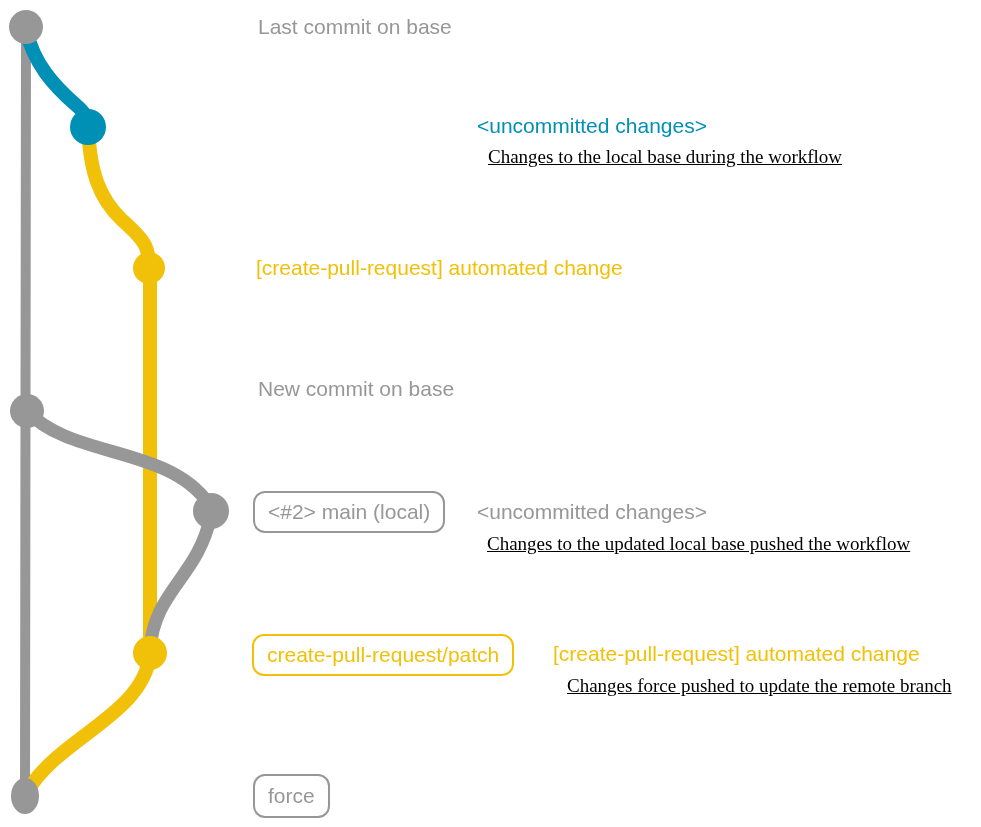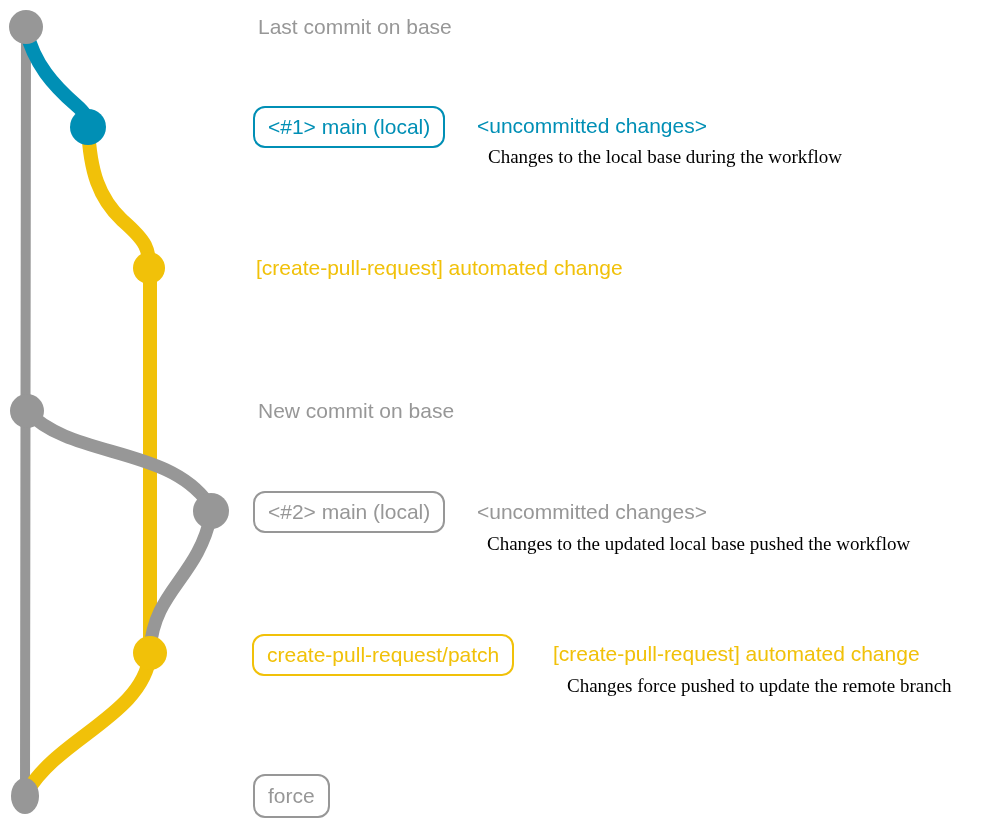--- a/index.html
+++ b/index.html
@@ -20,20 +20,21 @@
     white-space: nowrap;
     line-height: 1.1;
   }
   .detail {
     position: absolute;
     transform: translateY(-50%);
     font-family: "Liberation Serif", serif;
     font-size: 19px;
     color: var(--color-detail_text, #000);
     white-space: nowrap;
+    text-decoration: underline;
   }
   .tag {
     position: absolute;
     transform: translateY(-50%);
     display: inline-flex;
     align-items: center;
     height: 38px;
     padding: 0 13px;
     border: 2px solid currentColor;
     border-radius: 12px;
@@ -68,27 +69,26 @@
     <circle cx="88" cy="127" r="18" fill="#008fb5"></circle>
     <circle cx="149" cy="268" r="16" fill="#f1c109"></circle>
     <circle cx="27" cy="411" r="17" fill="#979797"></circle>
     <circle cx="211" cy="511" r="18" fill="#979797"></circle>
     <circle cx="150" cy="653" r="17" fill="#f1c109"></circle>
     <ellipse cx="25" cy="796" rx="14" ry="18" fill="#979797"></ellipse>
   </svg>
 
   <div class="msg c-base" style="left:258px; top:27px">Last commit on base</div>
 
-  <div class="tag c-local" style="left:253px; top:127px">&lt;#1&gt; main (local)</div>
   <div class="msg c-local" style="left:477px; top:126px">&lt;uncommitted changes&gt;</div>
   <div class="detail" style="left:488px; top:157px">Changes to the local base during the workflow</div>
 
   <div class="msg c-patch" style="left:256px; top:268px">[create-pull-request] automated change</div>
 
-  <div class="msg c-base" style="left:258px; top:411px">New commit on base</div>
+  <div class="msg c-base" style="left:258px; top:389px">New commit on base</div>
 
   <div class="tag c-base" style="left:253px; top:512px">&lt;#2&gt; main (local)</div>
   <div class="msg c-base" style="left:477px; top:512px">&lt;uncommitted changes&gt;</div>
   <div class="detail" style="left:487px; top:544px">Changes to the updated local base pushed the workflow</div>
 
   <div class="tag c-patch" style="left:252px; top:655px">create-pull-request/patch</div>
   <div class="msg c-patch" style="left:553px; top:654px">[create-pull-request] automated change</div>
   <div class="detail" style="left:567px; top:686px">Changes force pushed to update the remote branch</div>
 
   <div class="tag c-base" style="left:253px; top:796px; height:40px">force</div>

